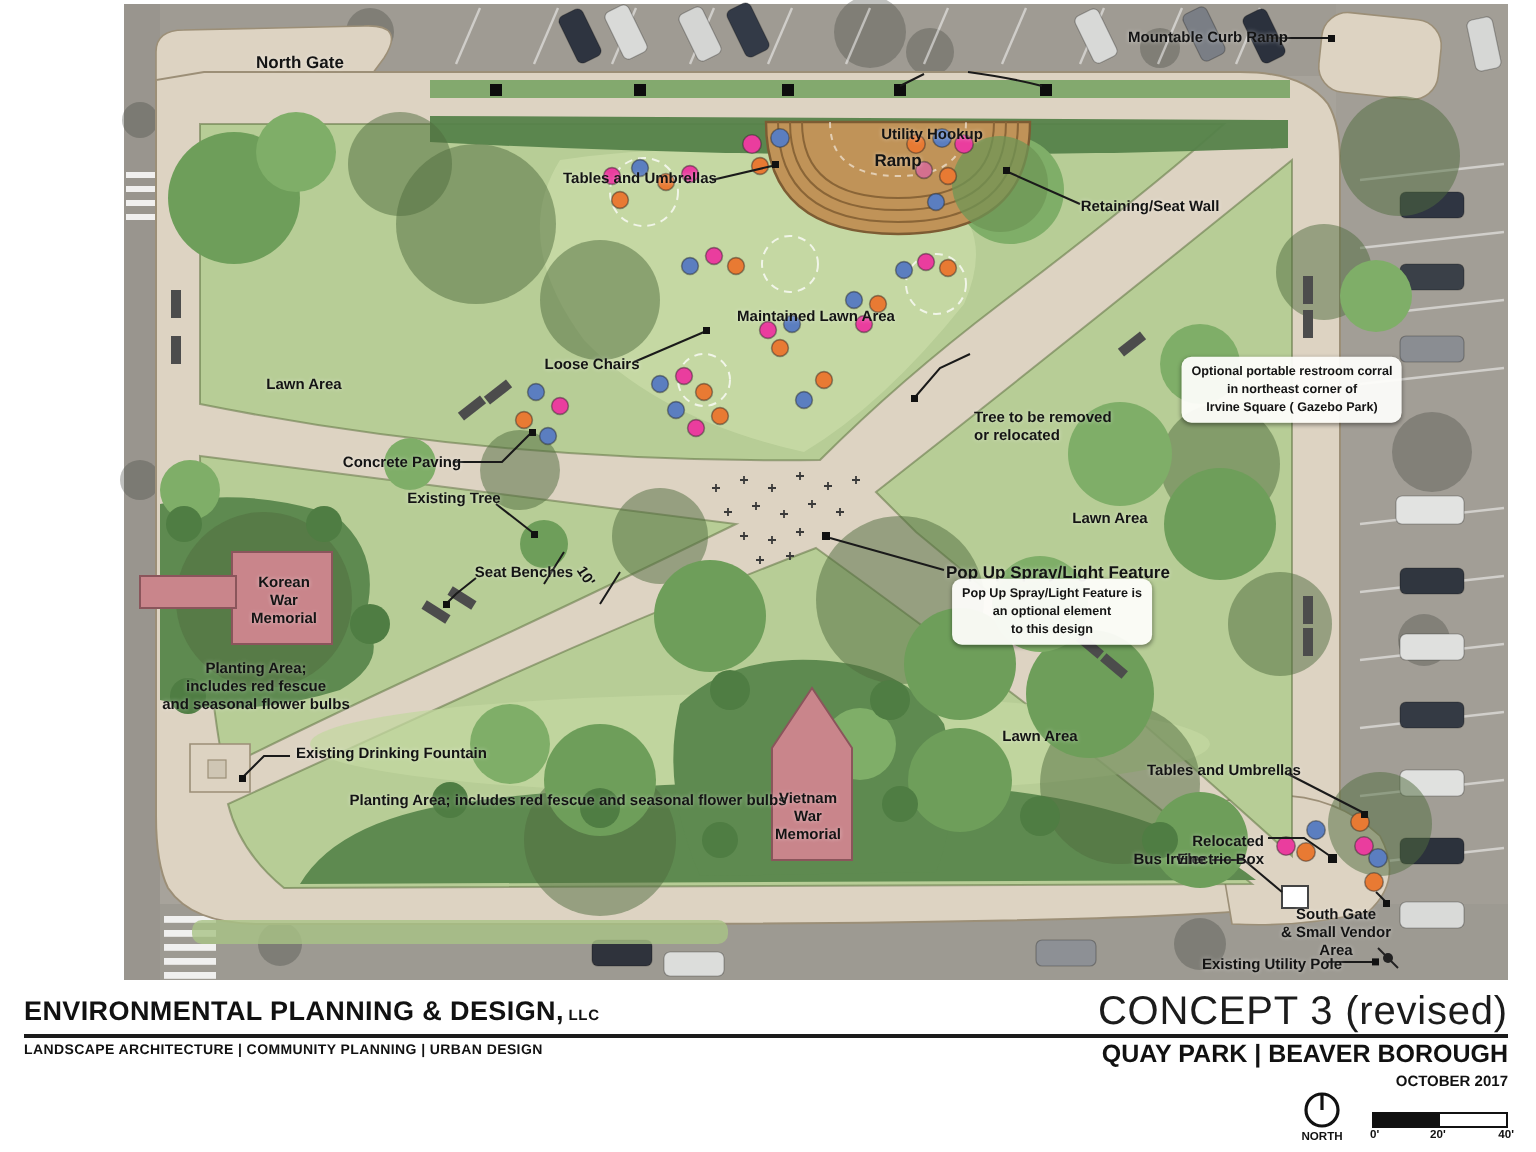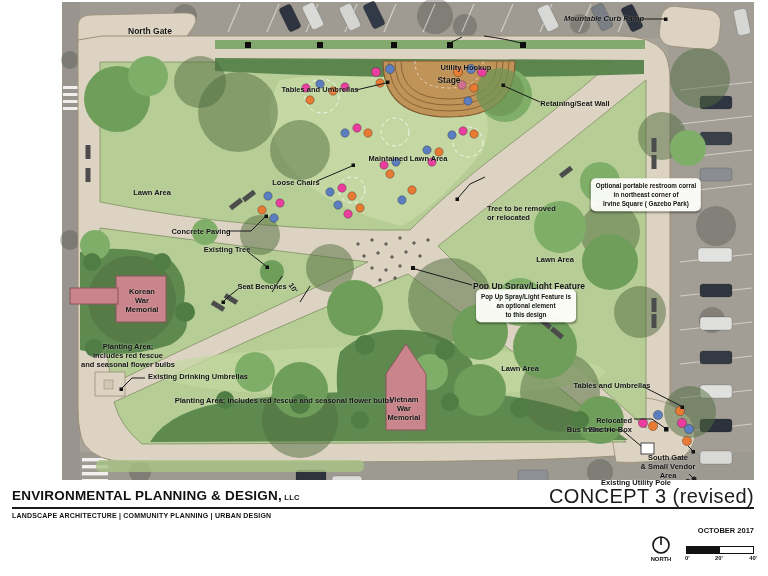--- a/index.html
+++ b/index.html
@@ -10,21 +10,21 @@
   .lbl{position:absolute;font-family:"Liberation Sans",sans-serif;font-weight:700;
        font-size:7.5px;color:#141414;line-height:1.2;white-space:pre-line;
        text-shadow:0 0 2px rgba(255,255,255,.5);pointer-events:none;z-index:5;}
   .center{transform:translate(-50%,-50%);text-align:center;}
   .right{transform:translate(-100%,0);text-align:right;}
   .rot{transform:translate(-50%,-50%) rotate(57deg);}
   .big{font-size:8.5px;}
   .note{background:rgba(253,253,250,.95);border-radius:5px;padding:3px 5px;
         font-size:6.3px;line-height:1.45;box-shadow:0 1px 2px rgba(0,0,0,.4);text-shadow:none;}
   
-  #titlebar{position:absolute;left:0;top:480px;width:768px;height:74px;background:#fff;}
+  #titlebar{position:absolute;left:0;top:490px;width:768px;height:74px;background:#fff;}
   .tb-line{position:absolute;left:12px;right:14px;top:27px;border-top:2px solid #1b1b1b;}
   .firm{position:absolute;left:12px;top:8px;font-size:13.5px;font-weight:700;
         letter-spacing:.2px;color:#111;}
   .firm .llc{font-size:7.5px;font-weight:700;letter-spacing:.3px;}
   .tagline{position:absolute;left:12px;top:32px;font-size:7px;font-weight:700;
            letter-spacing:.2px;color:#111;}
   .concept{position:absolute;right:14px;top:5px;font-size:20px;font-weight:400;
            letter-spacing:.4px;color:#1c1c1c;}
   .project{position:absolute;right:14px;top:30px;font-size:12.5px;font-weight:700;color:#111;}
   .date{position:absolute;right:14px;top:46px;font-size:7.5px;font-weight:700;color:#111;}
@@ -367,43 +367,43 @@
           <rect x="119.5" y="387.5" width="3.5" height="3.5"></rect>
             <rect x="680.5" y="405.5" width="3.5" height="3.5"></rect>
           <rect x="691.5" y="450" width="3.5" height="3.5"></rect>
             <rect x="686" y="479.2" width="3.5" height="3.5"></rect>
         </g>
       </g>
     </svg>
 
     <div class="lbl big" style="left:104px;top:26px;padding-left:24px;">North Gate</div>
     <div class="lbl center" style="left:466px;top:31px;margin-top:36px;">Utility Hookup</div>
-    <div class="lbl" style="left:564px;top:14px;font-style:italic;">Mountable Curb Ramp</div>
-    <div class="lbl center big" style="left:449px;top:80px;">Stage</div>
+    <div class="lbl" style="left:564px;top:14px;">Mountable Curb Ramp</div>
+    <div class="lbl center big" style="left:449px;top:80px;">Ramp</div>
     <div class="lbl center" style="left:320px;top:89px;">Tables and Umbrellas</div>
     <div class="lbl center" style="left:575px;top:103px;">Retaining/Seat Wall</div>
     <div class="lbl center" style="left:408px;top:158px;">Maintained Lawn Area</div>
     <div class="lbl center" style="left:296px;top:182px;">Loose Chairs</div>
     <div class="lbl" style="left:487px;top:176px;margin-top:28px;">Tree to be removed
 or relocated</div>
     <div class="lbl center" style="left:152px;top:192px;">Lawn Area</div>
     <div class="lbl center note" style="left:646px;top:195px;">Optional portable restroom corral
 in northeast corner of
 Irvine Square ( Gazebo Park)</div>
     <div class="lbl center" style="left:201px;top:231px;">Concrete Paving</div>
     <div class="lbl center" style="left:227px;top:249px;">Existing Tree</div>
     <div class="lbl center" style="left:262px;top:286px;">Seat Benches</div>
     <div class="lbl rot" style="left:293px;top:288px;">10'</div>
     <div class="lbl center" style="left:142px;top:300px;">Korean
 War
 Memorial</div>
-    <div class="lbl center" style="left:128px;top:355px;">Planting Area;
+    <div class="lbl center" style="left:128px;top:343px;">Planting Area;
 includes red fescue
 and seasonal flower bulbs</div>
-    <div class="lbl" style="left:148px;top:372px;">Existing Drinking Umbrellas</div>
+    <div class="lbl" style="left:148px;top:372px;">Existing Drinking Fountain</div>
     <div class="lbl center" style="left:284px;top:400px;">Planting Area; includes red fescue and seasonal flower bulbs</div>
     <div class="lbl center" style="left:404px;top:408px;">Vietnam
 War
 Memorial</div>
     <div class="lbl center" style="left:520px;top:368px;">Lawn Area</div>
     <div class="lbl center" style="left:555px;top:259px;">Lawn Area</div>
     <div class="lbl big" style="left:473px;top:281px;">Pop Up Spray/Light Feature</div>
     <div class="lbl center note" style="left:526px;top:306px;">Pop Up Spray/Light Feature is
 an optional element
 to this design</div>
@@ -415,20 +415,21 @@
 &amp; Small Vendor
 Area</div>
     <div class="lbl center" style="left:636px;top:482px;">Existing Utility Pole</div>
   </div>
 
   <div id="titlebar">
     <div class="firm"><span>ENVIRONMENTAL PLANNING &amp; DESIGN,</span><span class="llc"> LLC</span></div>
     <div class="tb-line"></div>
     <div class="tagline">LANDSCAPE ARCHITECTURE | COMMUNITY PLANNING | URBAN DESIGN</div>
     <div class="concept">CONCEPT 3 (revised)</div>
+    <div class="project">QUAY PARK | BEAVER BOROUGH</div>
     <div class="date">OCTOBER 2017</div>
     <div class="scale-row">
       <div class="north">
         <svg width="22" height="20" viewBox="0 0 22 20">
           <circle cx="11" cy="10" r="8" fill="none" stroke="#111" stroke-width="1.6"></circle>
           <line x1="11" y1="2" x2="11" y2="10" stroke="#111" stroke-width="1.6"></line>
         </svg>
         <span class="north-label">NORTH</span>
       </div>
       <div class="scalebar">

